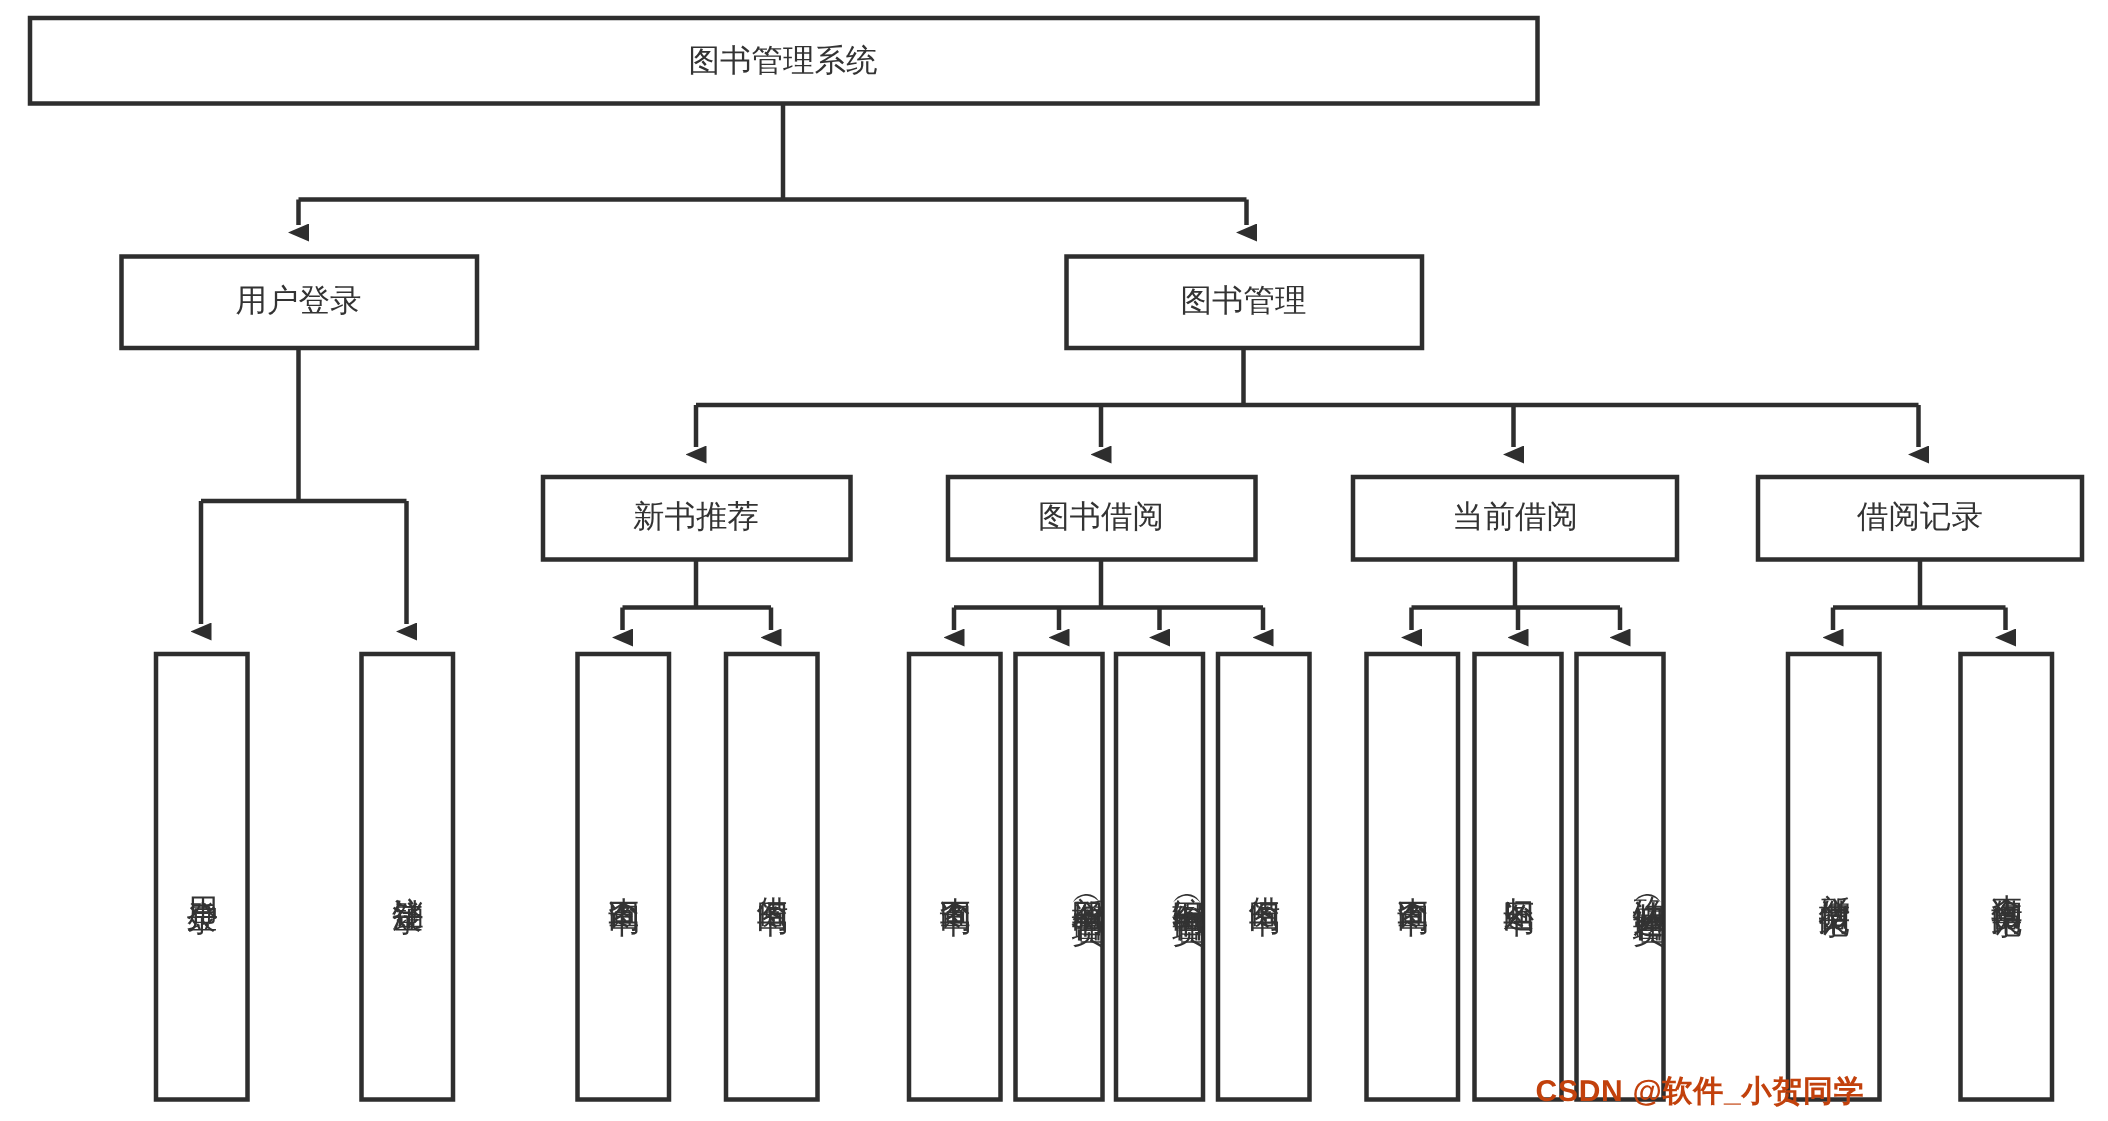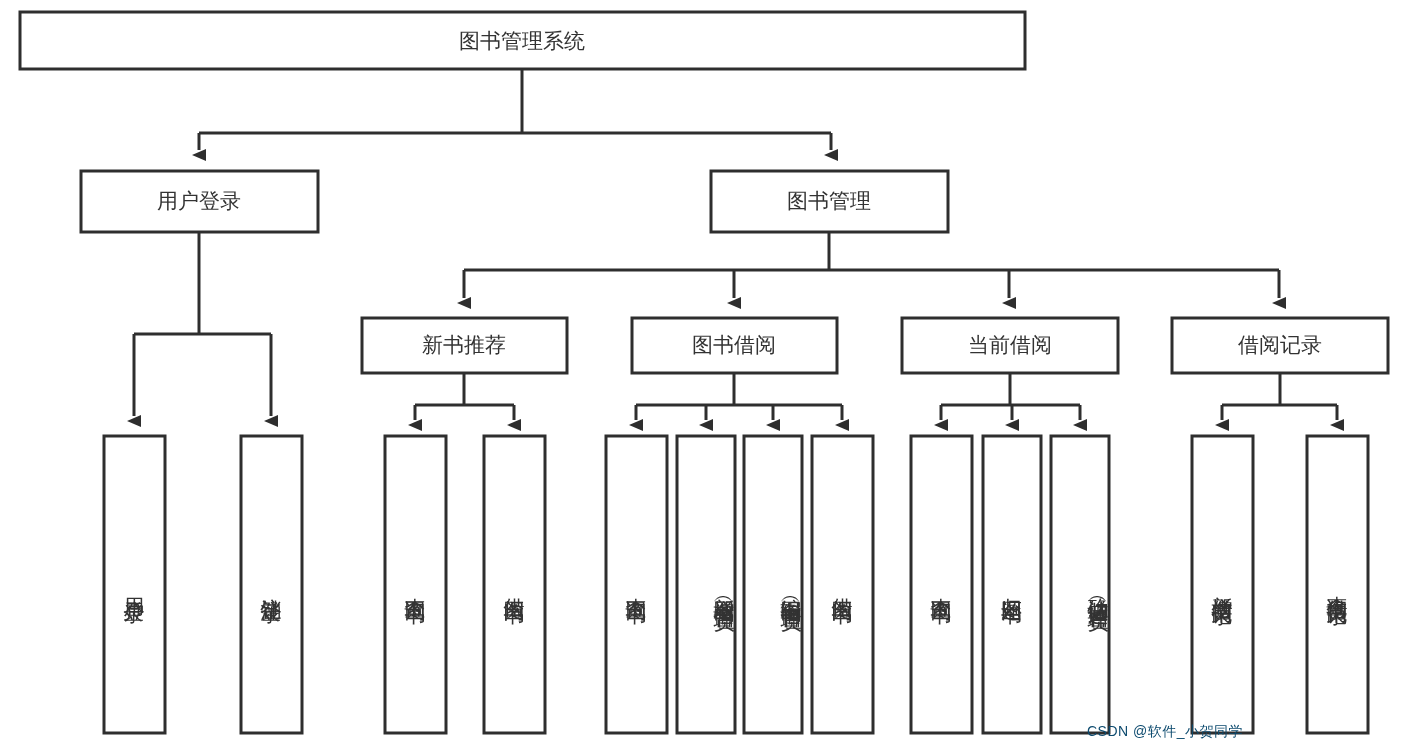--- a/index.html
+++ b/index.html
@@ -62,24 +62,25 @@
     justify-content: center;
     text-align: center;
     white-space: nowrap;
     pointer-events: none;
   }
   .watermark {
     position: absolute;
     right: 8px;
     bottom: 6px;
     font-family: "Liberation Sans", "DejaVu Sans", sans-serif;
-    font-size: 14px;
-    color: #0c4a6e;
+    font-size: 20px;
+    color: #c2410c;
     letter-spacing: 0.5px;
     white-space: nowrap;
+    font-weight: bold;
   }
 </style>
 </head>
 <body>
 
 <div id="diagram-root">
 
   <svg class="diagram" viewBox="0 0 1405 747">
     <defs>
       <marker id="arrow" markerWidth="12" markerHeight="14" refX="1" refY="7" orient="auto" markerUnits="userSpaceOnUse">

